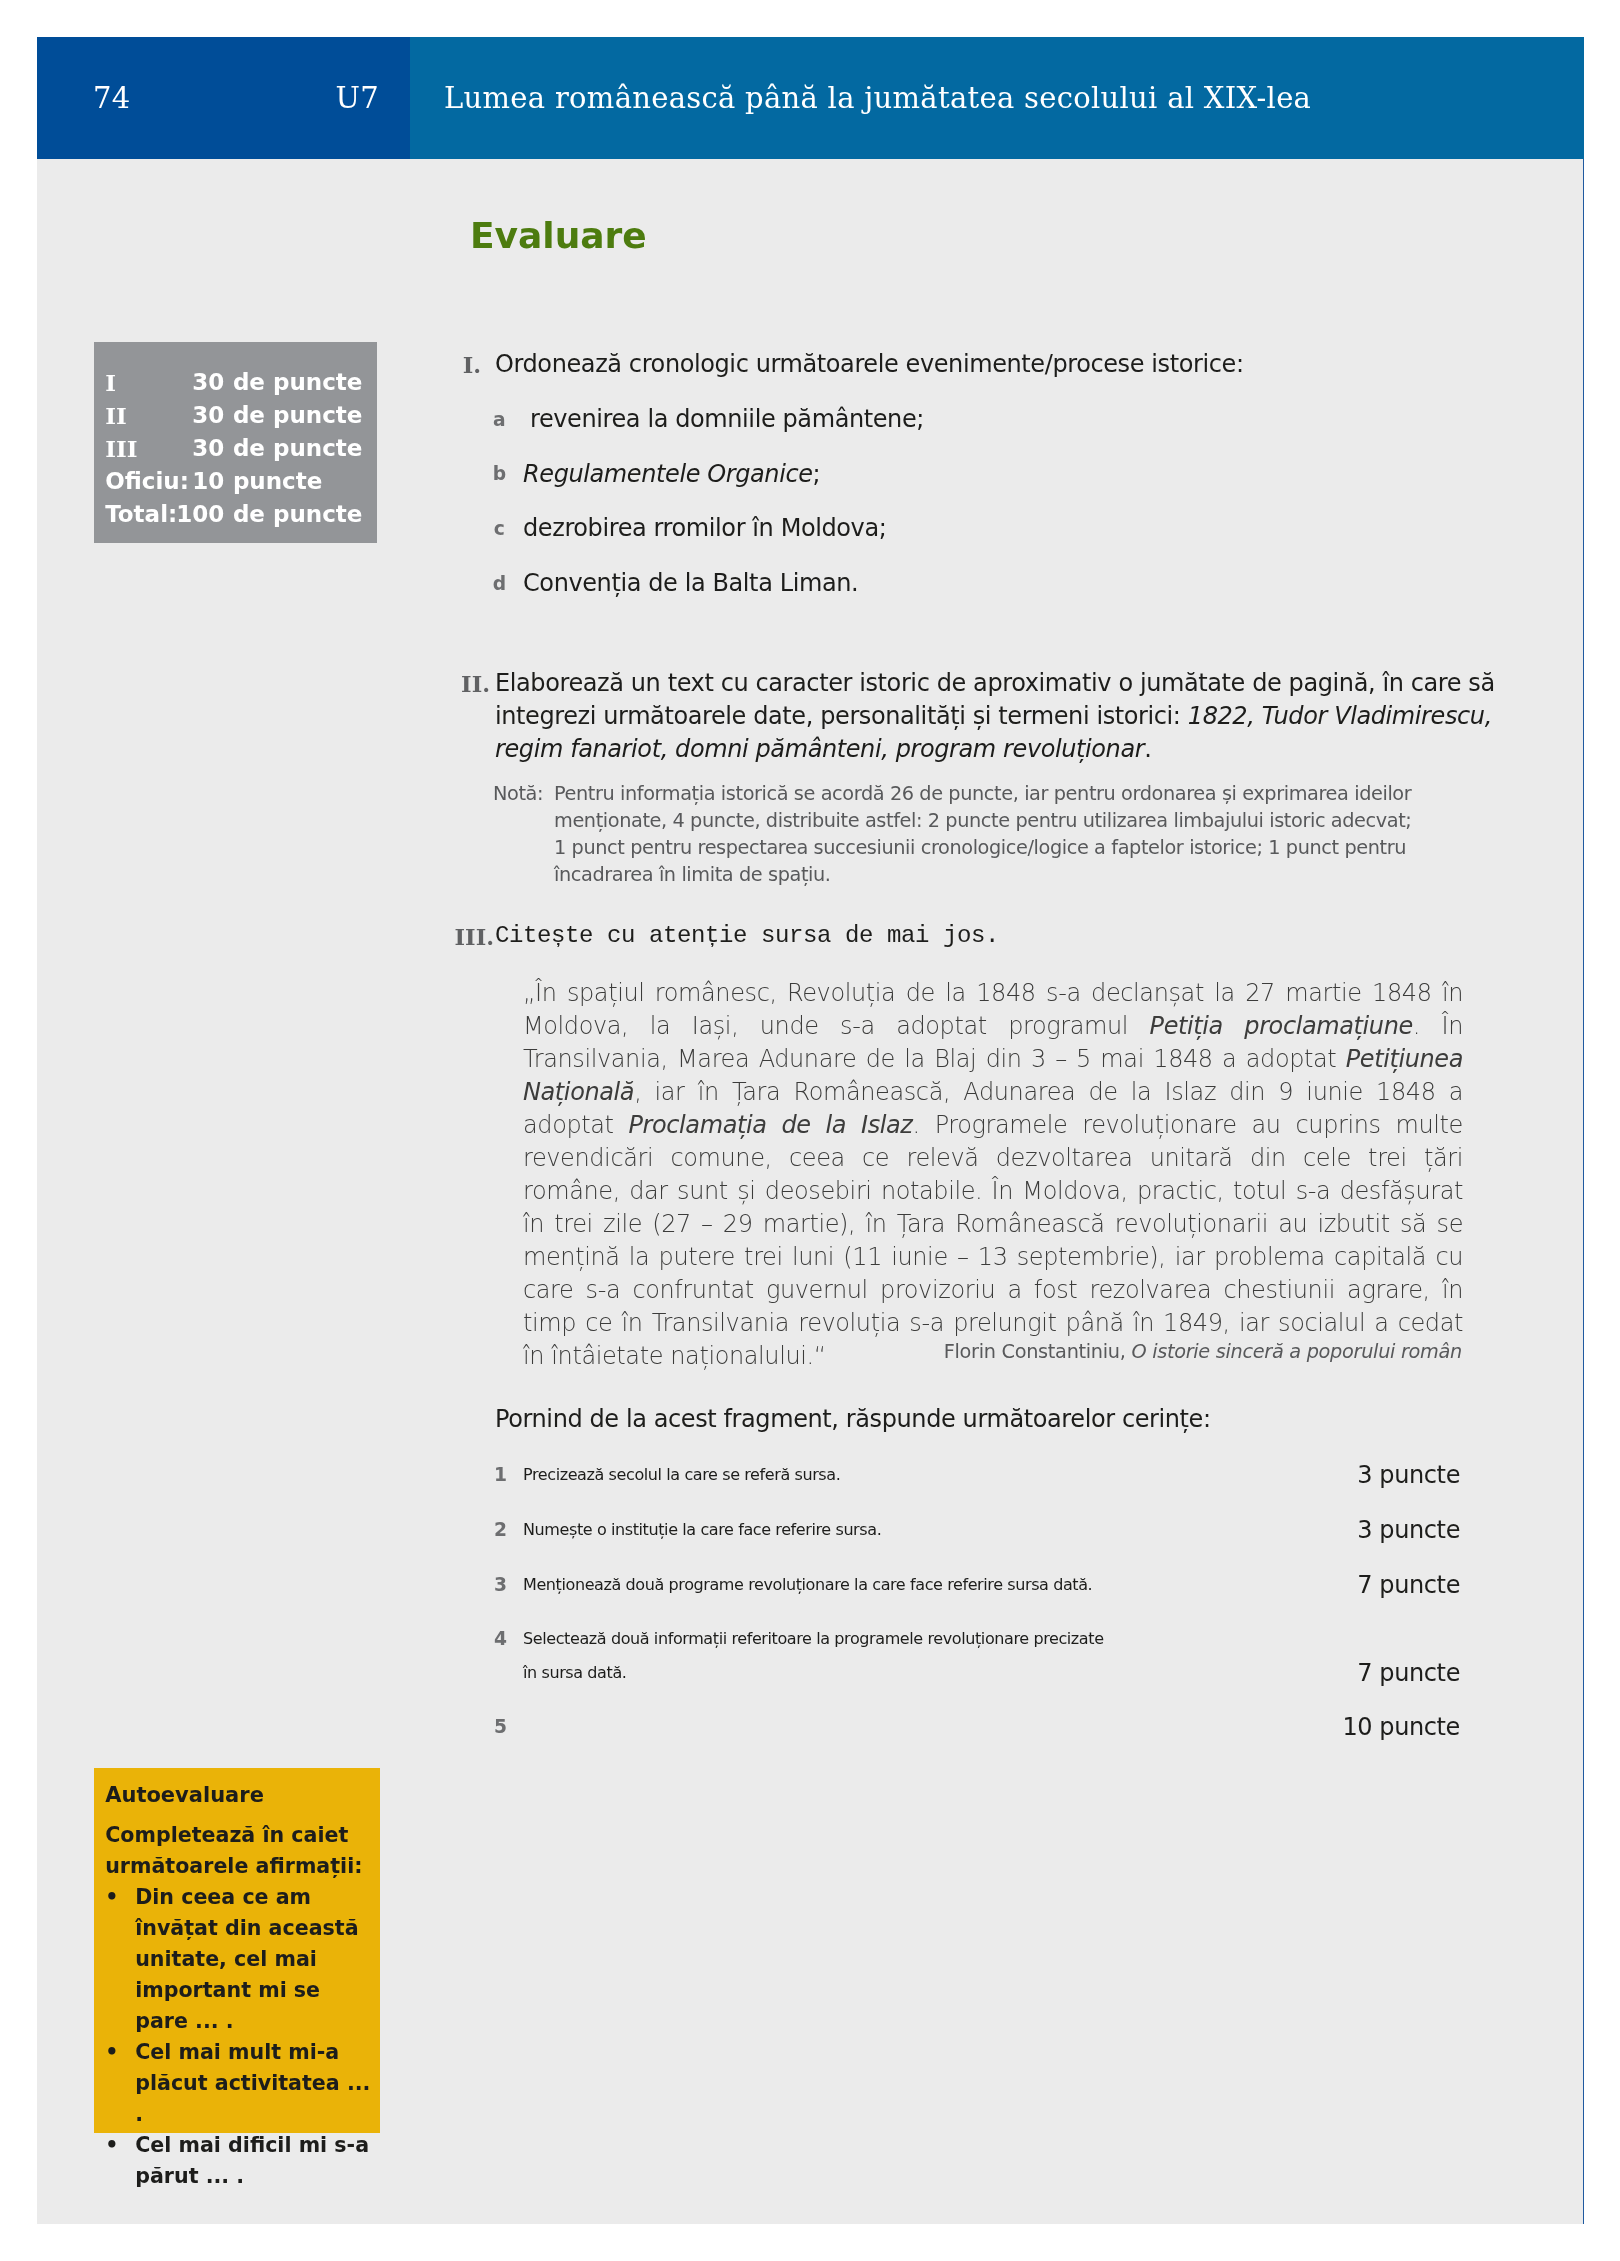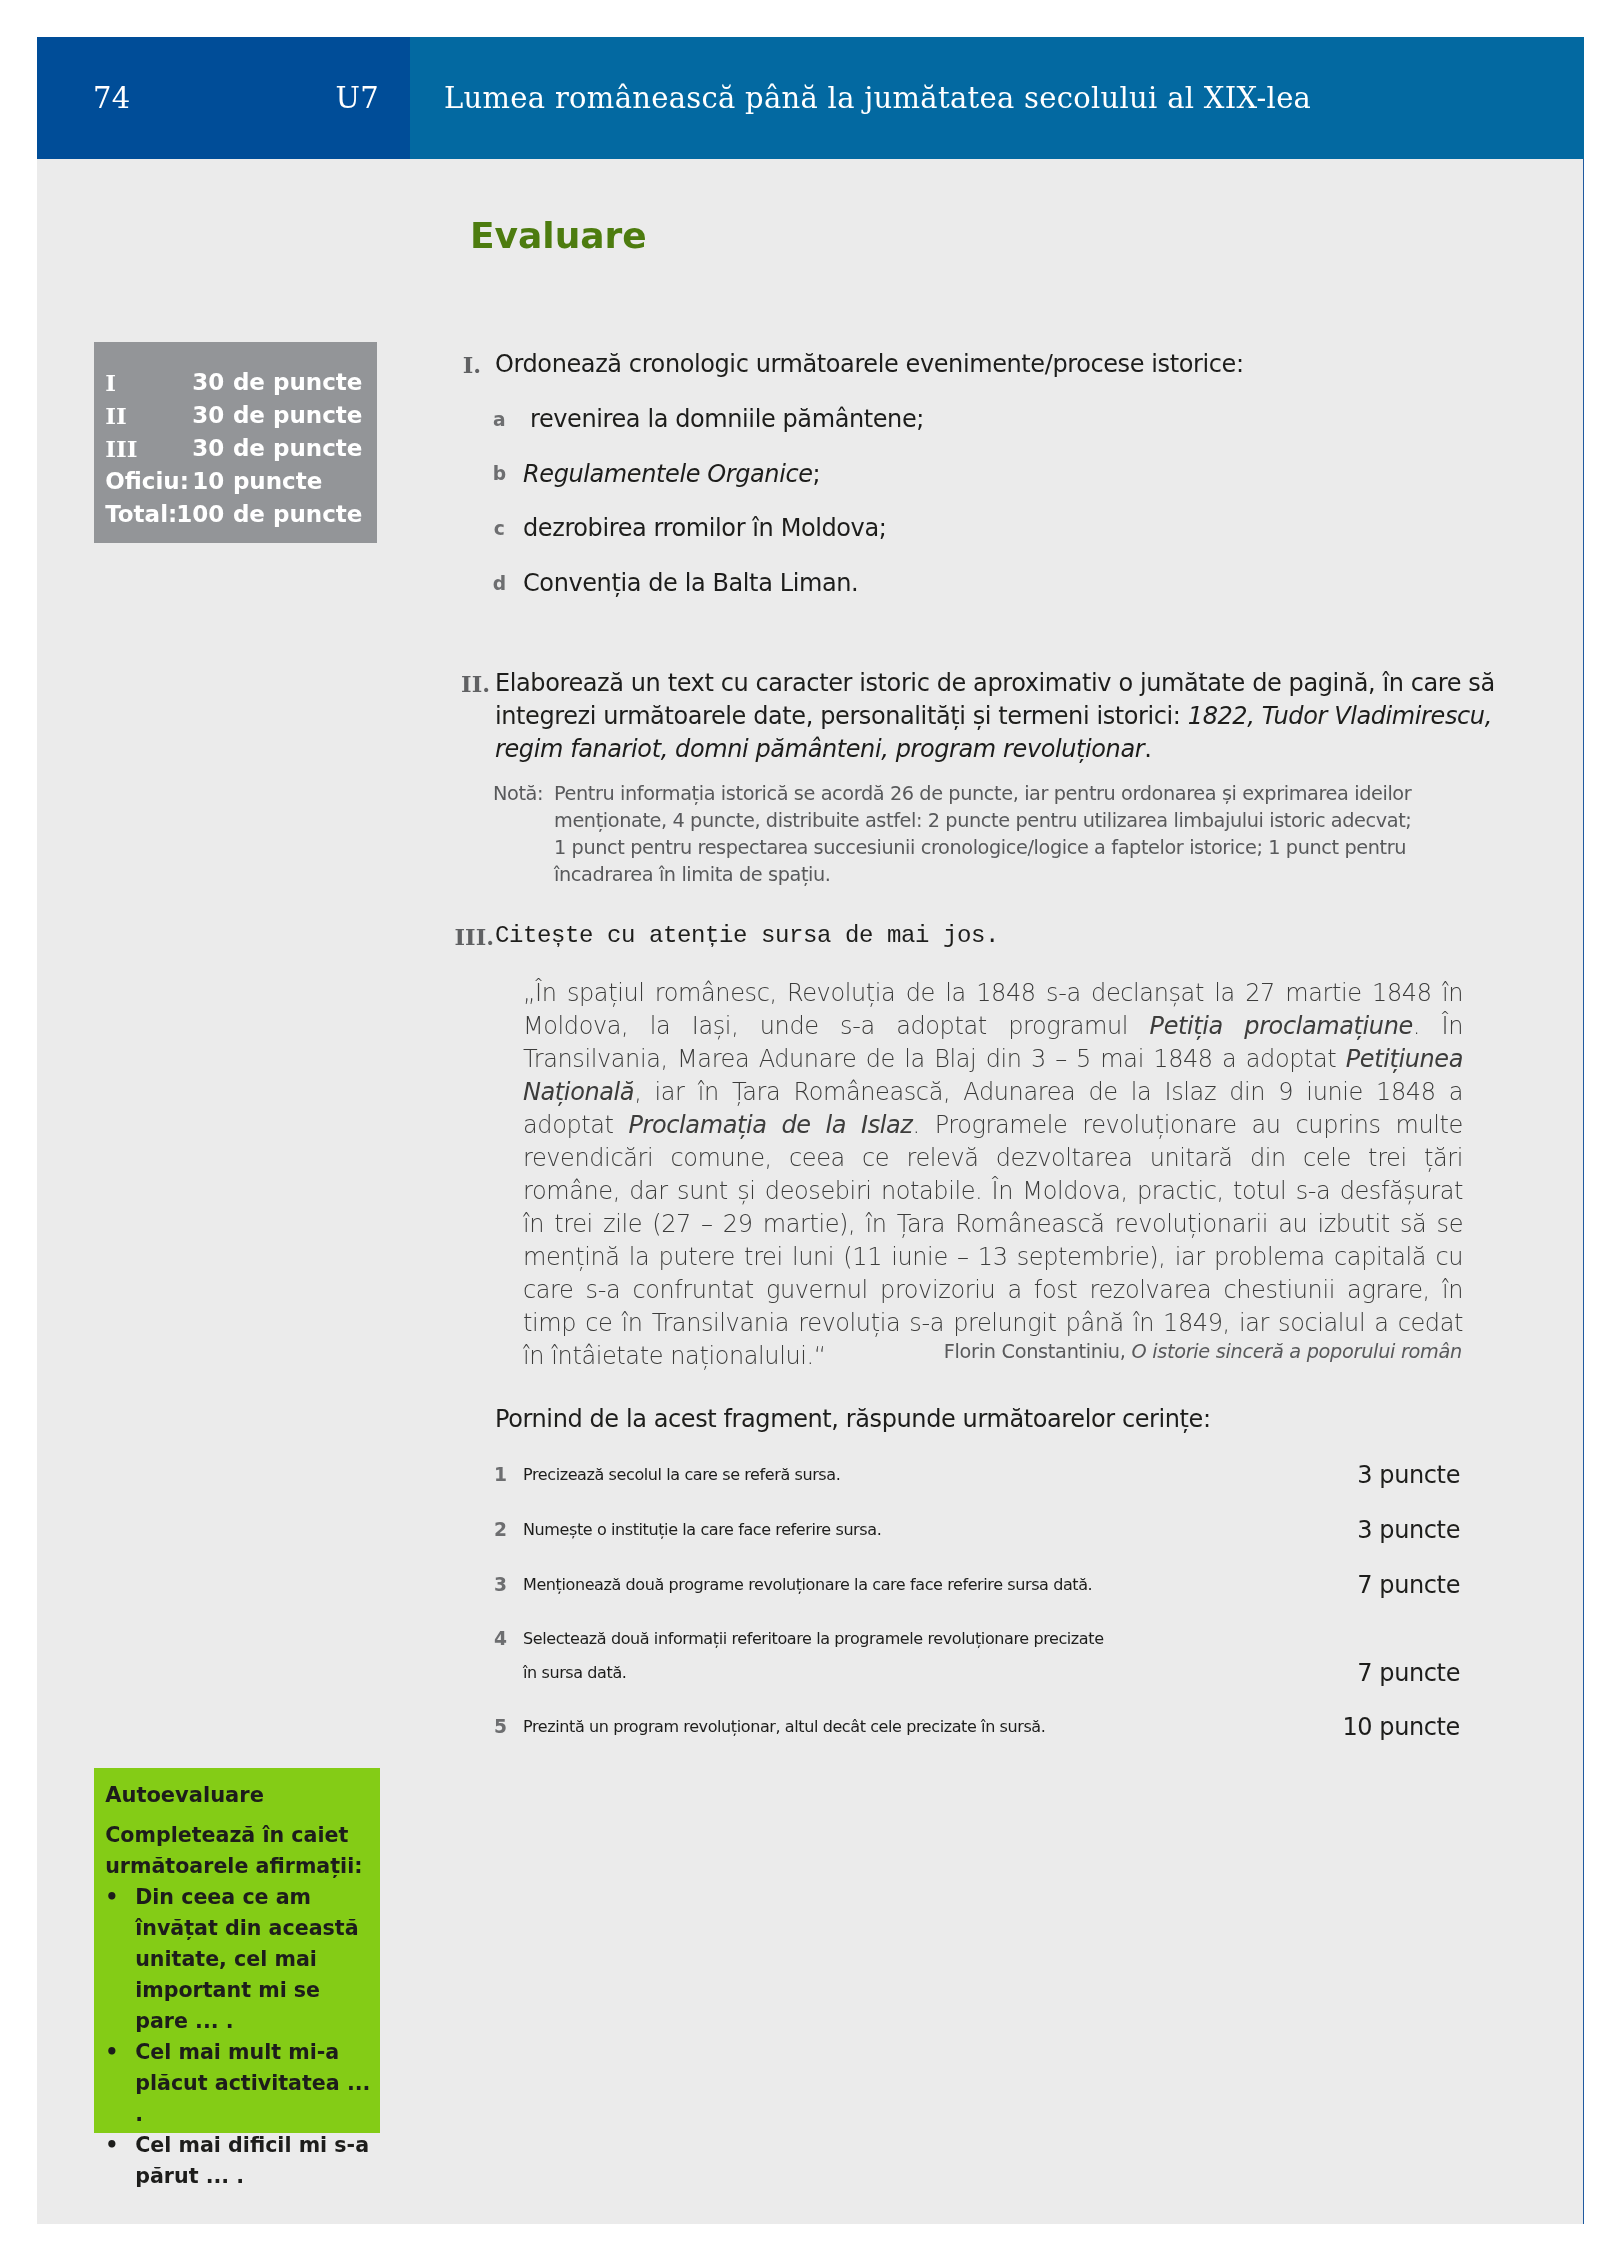--- a/index.html
+++ b/index.html
@@ -73,21 +73,21 @@
     letter-spacing: -0.3px;
   }
 
   .q-row { position: absolute; left: 493px; width: 967px; }
   .q-num { position: absolute; left: 0; top: 5px; width: 15px; text-align: center; font-size: 18.7px; font-weight: bold; color: #6d6e70; }
   .q-text { position: absolute; left: 30px; font-size: 16px; white-space: nowrap; letter-spacing: -0.4px; line-height: 32px; }
   .q-points { position: absolute; right: 0; font-size: 24px; white-space: nowrap; letter-spacing: -0.4px; line-height: 32px; }
 
   .self-box {
     position: absolute; left: 94px; top: 1768px; width: 286px; height: 365px;
-    background: #84cc16; box-sizing: border-box; padding: 11.2px 8.7px 0 11.2px;
+    background: #eab308; box-sizing: border-box; padding: 11.2px 8.7px 0 11.2px;
     font-family: "DejaVu Sans", sans-serif; font-weight: bold; color: #1d1d1b; font-size: 20.6px;
   }
   .self-title { height: 32px; line-height: 32px; font-size: 21px; }
   .self-intro { line-height: 31px; margin-top: 8.7px; }
   .self-list { list-style: none; margin: 0; padding: 0; }
   .self-item { position: relative; padding-left: 30px; line-height: 31px; }
   .bullet { position: absolute; left: 0; top: 0; }
 </style>
 </head>
 <body>
@@ -186,21 +186,20 @@
   <span class="q-points">7 puncte</span>
 </div>
 <div class="q-row" style="top:1623px; height:67px;">
   <span class="q-num">4</span>
   <span class="q-text">Selectează două informații referitoare la programele revoluționare precizate</span>
   <span class="q-text" style="top:34px;">în sursa dată.</span>
   <span class="q-points" style="top:34px;">7 puncte</span>
 </div>
 <div class="q-row" style="top:1711px; height:32px;">
   <span class="q-num">5</span>
-  <span class="q-text">Prezintă un program revoluționar, altul decât cele precizate în sursă.</span>
   <span class="q-points">10 puncte</span>
 </div>
 
 <div class="self-box">
   <div class="self-title">Autoevaluare</div>
   <div class="self-intro">Completează în caiet următoarele afirmații:</div>
   <ul class="self-list">
     <li class="self-item">
       <span class="bullet">•</span>
       <span>Din ceea ce am învățat din această unitate, cel mai important mi se pare ... .</span>

